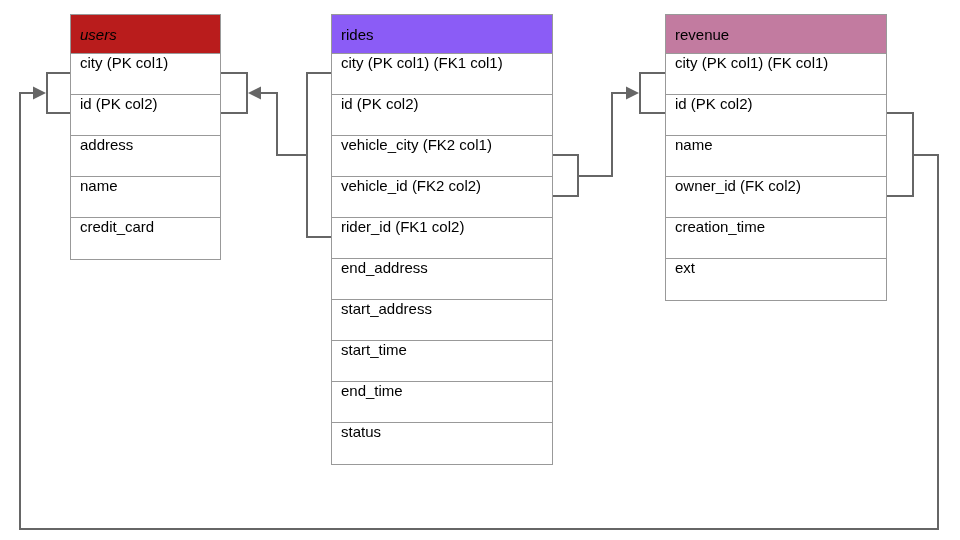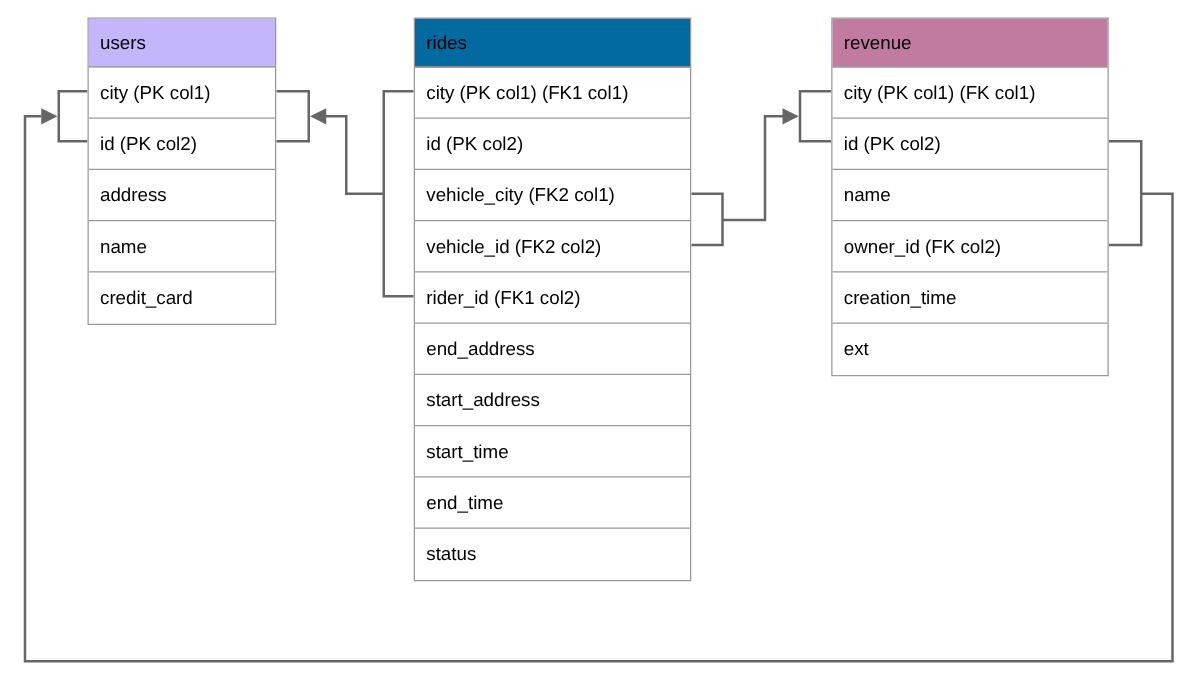--- a/index.html
+++ b/index.html
@@ -34,21 +34,21 @@
     align-items: center;
     padding: 0 9px;
     font-size: 15px;
     color: #000000;
     border-bottom: 1px solid #999999;
     box-sizing: border-box;
   }
   .db-row {
     height: 41px;
     display: flex;
-    align-items: center;
+    align-items: flex-start;
     padding: 0 9px;
     font-size: 15px;
     color: #000000;
     border-bottom: 1px solid #999999;
     box-sizing: border-box;
     white-space: nowrap;
     overflow: hidden;
   }
   .db-row:last-child { border-bottom: none; }
 
@@ -79,42 +79,42 @@
 
     <g>
       <polyline points="887,113 913,113 913,196 887,196"></polyline>
       <polyline points="70,73 47,73 47,113 70,113"></polyline>
       <polyline points="913,155 938,155 938,529 20,529 20,93 33,93"></polyline>
       <polygon points="46,93 33,86.5 33,99.5" fill="#666666" stroke="none"></polygon>
     </g>
   </svg>
 
   <div class="db-table" id="table-users">
-    <div class="db-header" style="background: #c4b5fd;">
+    <div class="db-header" style="background: #b91c1c; font-style: italic;">
       <span>users</span>
     </div>
     <div class="db-row">
         <span>city (PK col1)</span>
       </div>
     <div class="db-row">
         <span>id (PK col2)</span>
       </div>
     <div class="db-row">
         <span>address</span>
       </div>
     <div class="db-row">
         <span>name</span>
       </div>
     <div class="db-row">
         <span>credit_card</span>
       </div>
   </div>
 
   <div class="db-table" id="table-rides">
-    <div class="db-header" style="background: #0369a1;">
+    <div class="db-header" style="background: #8b5cf6;">
       <span>rides</span>
     </div>
     <div class="db-row">
         <span>city (PK col1) (FK1 col1)</span>
       </div>
     <div class="db-row">
         <span>id (PK col2)</span>
       </div>
     <div class="db-row">
         <span>vehicle_city (FK2 col1)</span>

